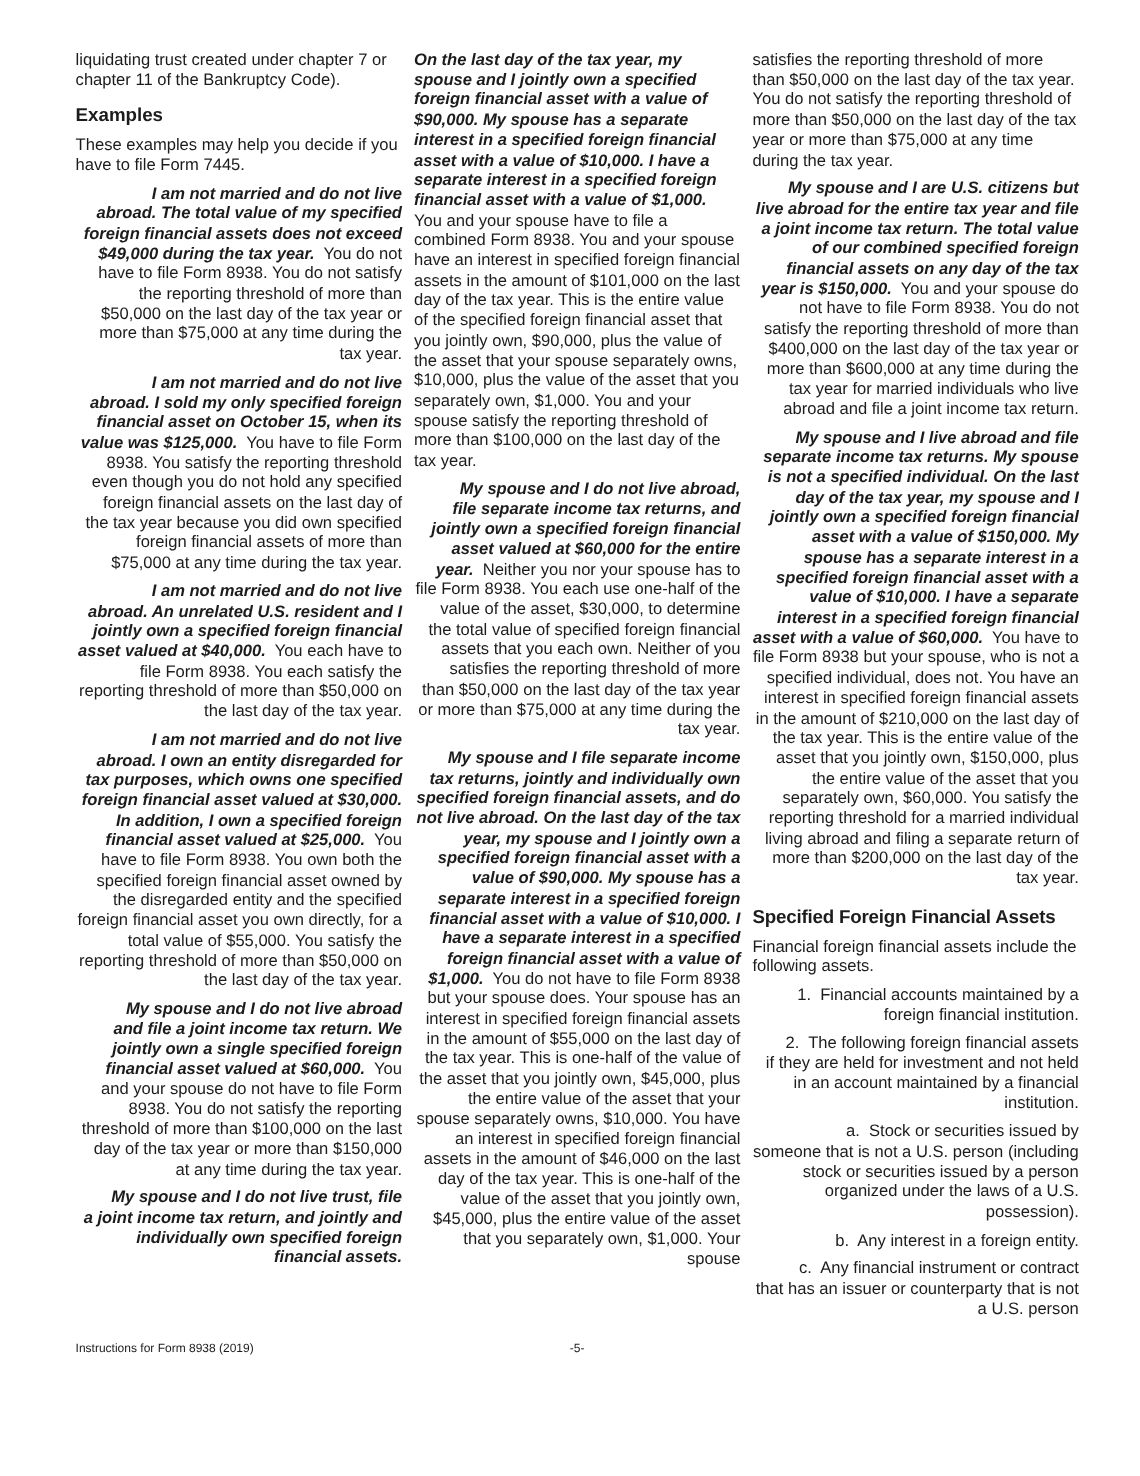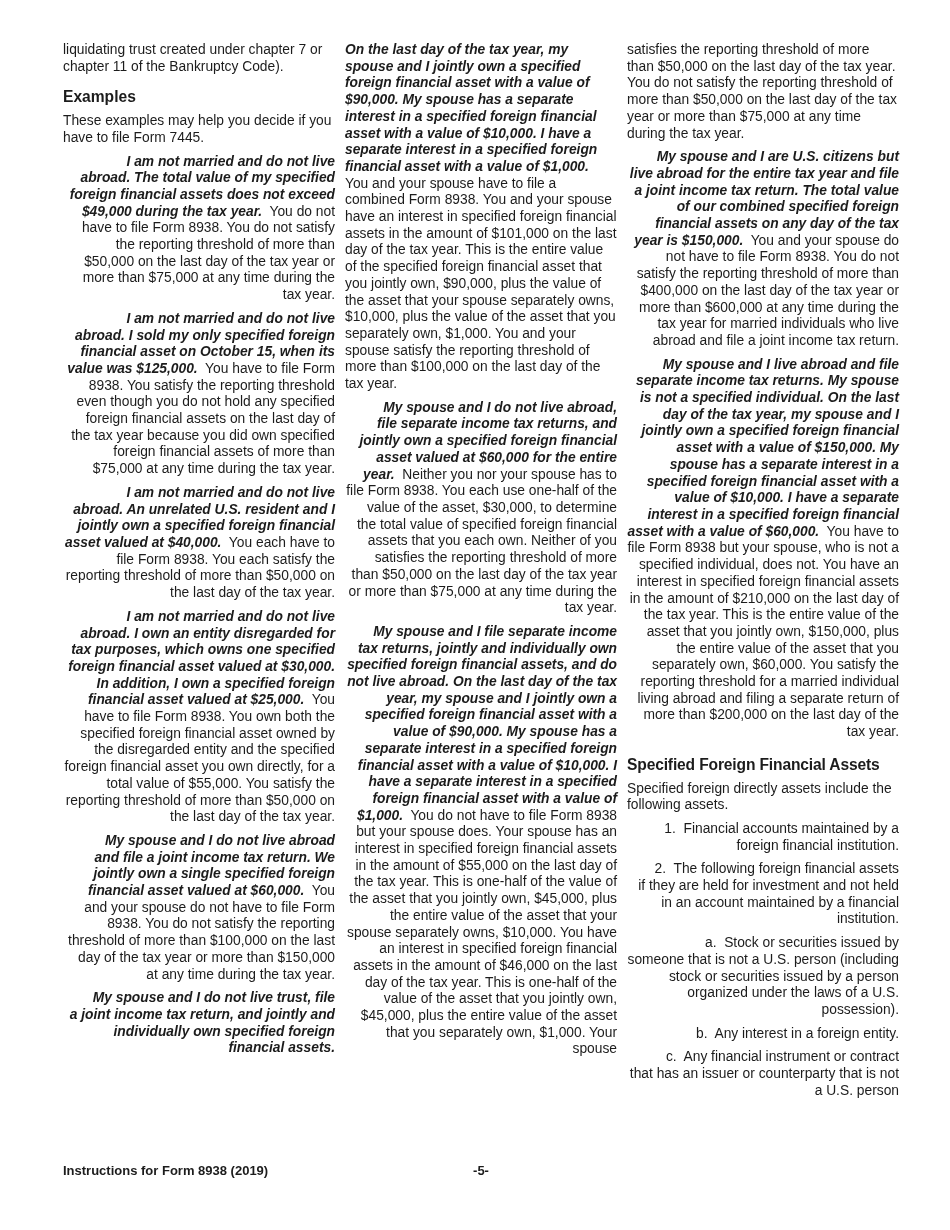--- a/index.html
+++ b/index.html
@@ -52,25 +52,25 @@
     margin: 16px 0 7px 0;
   }
   h3.sub {
     font-size: 15.6px;
     font-weight: 700;
     margin: 14px 0 7px 0;
   }
   .footer {
     position: absolute;
     left: 63px;
-    top: 1163px;
+    top: 1119px;
     width: 836px;
     height: 20px;
-    font-size: 13px;
-    font-weight: 700;
+    font-size: 10px;
+    font-weight: 400;
   }
   .f-left {
     position: absolute;
     left: 0;
     top: 0;
   }
   .f-center {
     position: absolute;
     left: 0;
     width: 100%;
@@ -97,21 +97,21 @@
       <div class="col">
         <p><span class="lead">On the last day of the tax year, my spouse and I jointly own a specified foreign financial asset with a value of $90,000. My spouse has a separate interest in a specified foreign financial asset with a value of $10,000. I have a separate interest in a specified foreign financial asset with a value of $1,000.</span><span class="plain">&nbsp; You and your spouse have to file a combined Form 8938. You and your spouse have an interest in specified foreign financial assets in the amount of $101,000 on the last day of the tax year. This is the entire value of the specified foreign financial asset that you jointly own, $90,000, plus the value of the asset that your spouse separately owns, $10,000, plus the value of the asset that you separately own, $1,000. You and your spouse satisfy the reporting threshold of more than $100,000 on the last day of the tax year.</span></p>
         <p class="indent"><span class="lead">My spouse and I do not live abroad, file separate income tax returns, and jointly own a specified foreign financial asset valued at $60,000 for the entire year.</span><span class="plain">&nbsp; Neither you nor your spouse has to file Form 8938. You each use one-half of the value of the asset, $30,000, to determine the total value of specified foreign financial assets that you each own. Neither of you satisfies the reporting threshold of more than $50,000 on the last day of the tax year or more than $75,000 at any time during the tax year.</span></p>
         <p class="indent"><span class="lead">My spouse and I file separate income tax returns, jointly and individually own specified foreign financial assets, and do not live abroad. On the last day of the tax year, my spouse and I jointly own a specified foreign financial asset with a value of $90,000. My spouse has a separate interest in a specified foreign financial asset with a value of $10,000. I have a separate interest in a specified foreign financial asset with a value of $1,000.</span><span class="plain">&nbsp; You do not have to file Form 8938 but your spouse does. Your spouse has an interest in specified foreign financial assets in the amount of $55,000 on the last day of the tax year. This is one-half of the value of the asset that you jointly own, $45,000, plus the entire value of the asset that your spouse separately owns, $10,000. You have an interest in specified foreign financial assets in the amount of $46,000 on the last day of the tax year. This is one-half of the value of the asset that you jointly own, $45,000, plus the entire value of the asset that you separately own, $1,000. Your spouse</span></p>
       </div>
       <div class="col">
         <p><span class="plain">satisfies the reporting threshold of more than $50,000 on the last day of the tax year. You do not satisfy the reporting threshold of more than $50,000 on the last day of the tax year or more than $75,000 at any time during the tax year.</span></p>
         <p class="indent"><span class="lead">My spouse and I are U.S. citizens but live abroad for the entire tax year and file a joint income tax return. The total value of our combined specified foreign financial assets on any day of the tax year is $150,000.</span><span class="plain">&nbsp; You and your spouse do not have to file Form 8938. You do not satisfy the reporting threshold of more than $400,000 on the last day of the tax year or more than $600,000 at any time during the tax year for married individuals who live abroad and file a joint income tax return.</span></p>
         <p class="indent"><span class="lead">My spouse and I live abroad and file separate income tax returns. My spouse is not a specified individual. On the last day of the tax year, my spouse and I jointly own a specified foreign financial asset with a value of $150,000. My spouse has a separate interest in a specified foreign financial asset with a value of $10,000. I have a separate interest in a specified foreign financial asset with a value of $60,000.</span><span class="plain">&nbsp; You have to file Form 8938 but your spouse, who is not a specified individual, does not. You have an interest in specified foreign financial assets in the amount of $210,000 on the last day of the tax year. This is the entire value of the asset that you jointly own, $150,000, plus the entire value of the asset that you separately own, $60,000. You satisfy the reporting threshold for a married individual living abroad and filing a separate return of more than $200,000 on the last day of the tax year.</span></p>
         <h2 class="sec">Specified Foreign Financial Assets</h2>
-        <p><span class="plain">Specified foreign directly assets include the following assets.</span></p>
+        <p><span class="plain">Financial foreign financial assets include the following assets.</span></p>
         <p class="indent"><span class="plain">1.&nbsp; Financial accounts maintained by a foreign financial institution.</span></p>
         <p class="indent"><span class="plain">2.&nbsp; The following foreign financial assets if they are held for investment and not held in an account maintained by a financial institution.</span></p>
         <p class="indent"><span class="plain">a.&nbsp; Stock or securities issued by someone that is not a U.S. person (including stock or securities issued by a person organized under the laws of a U.S. possession).</span></p>
         <p class="indent"><span class="plain">b.&nbsp; Any interest in a foreign entity.</span></p>
         <p class="indent"><span class="plain">c.&nbsp; Any financial instrument or contract that has an issuer or counterparty that is not a U.S. person</span></p>
       </div>
     </main>
   <div class="footer">
     <span class="f-left">Instructions for Form 8938 (2019)</span>
     <span class="f-center">-5-</span>

